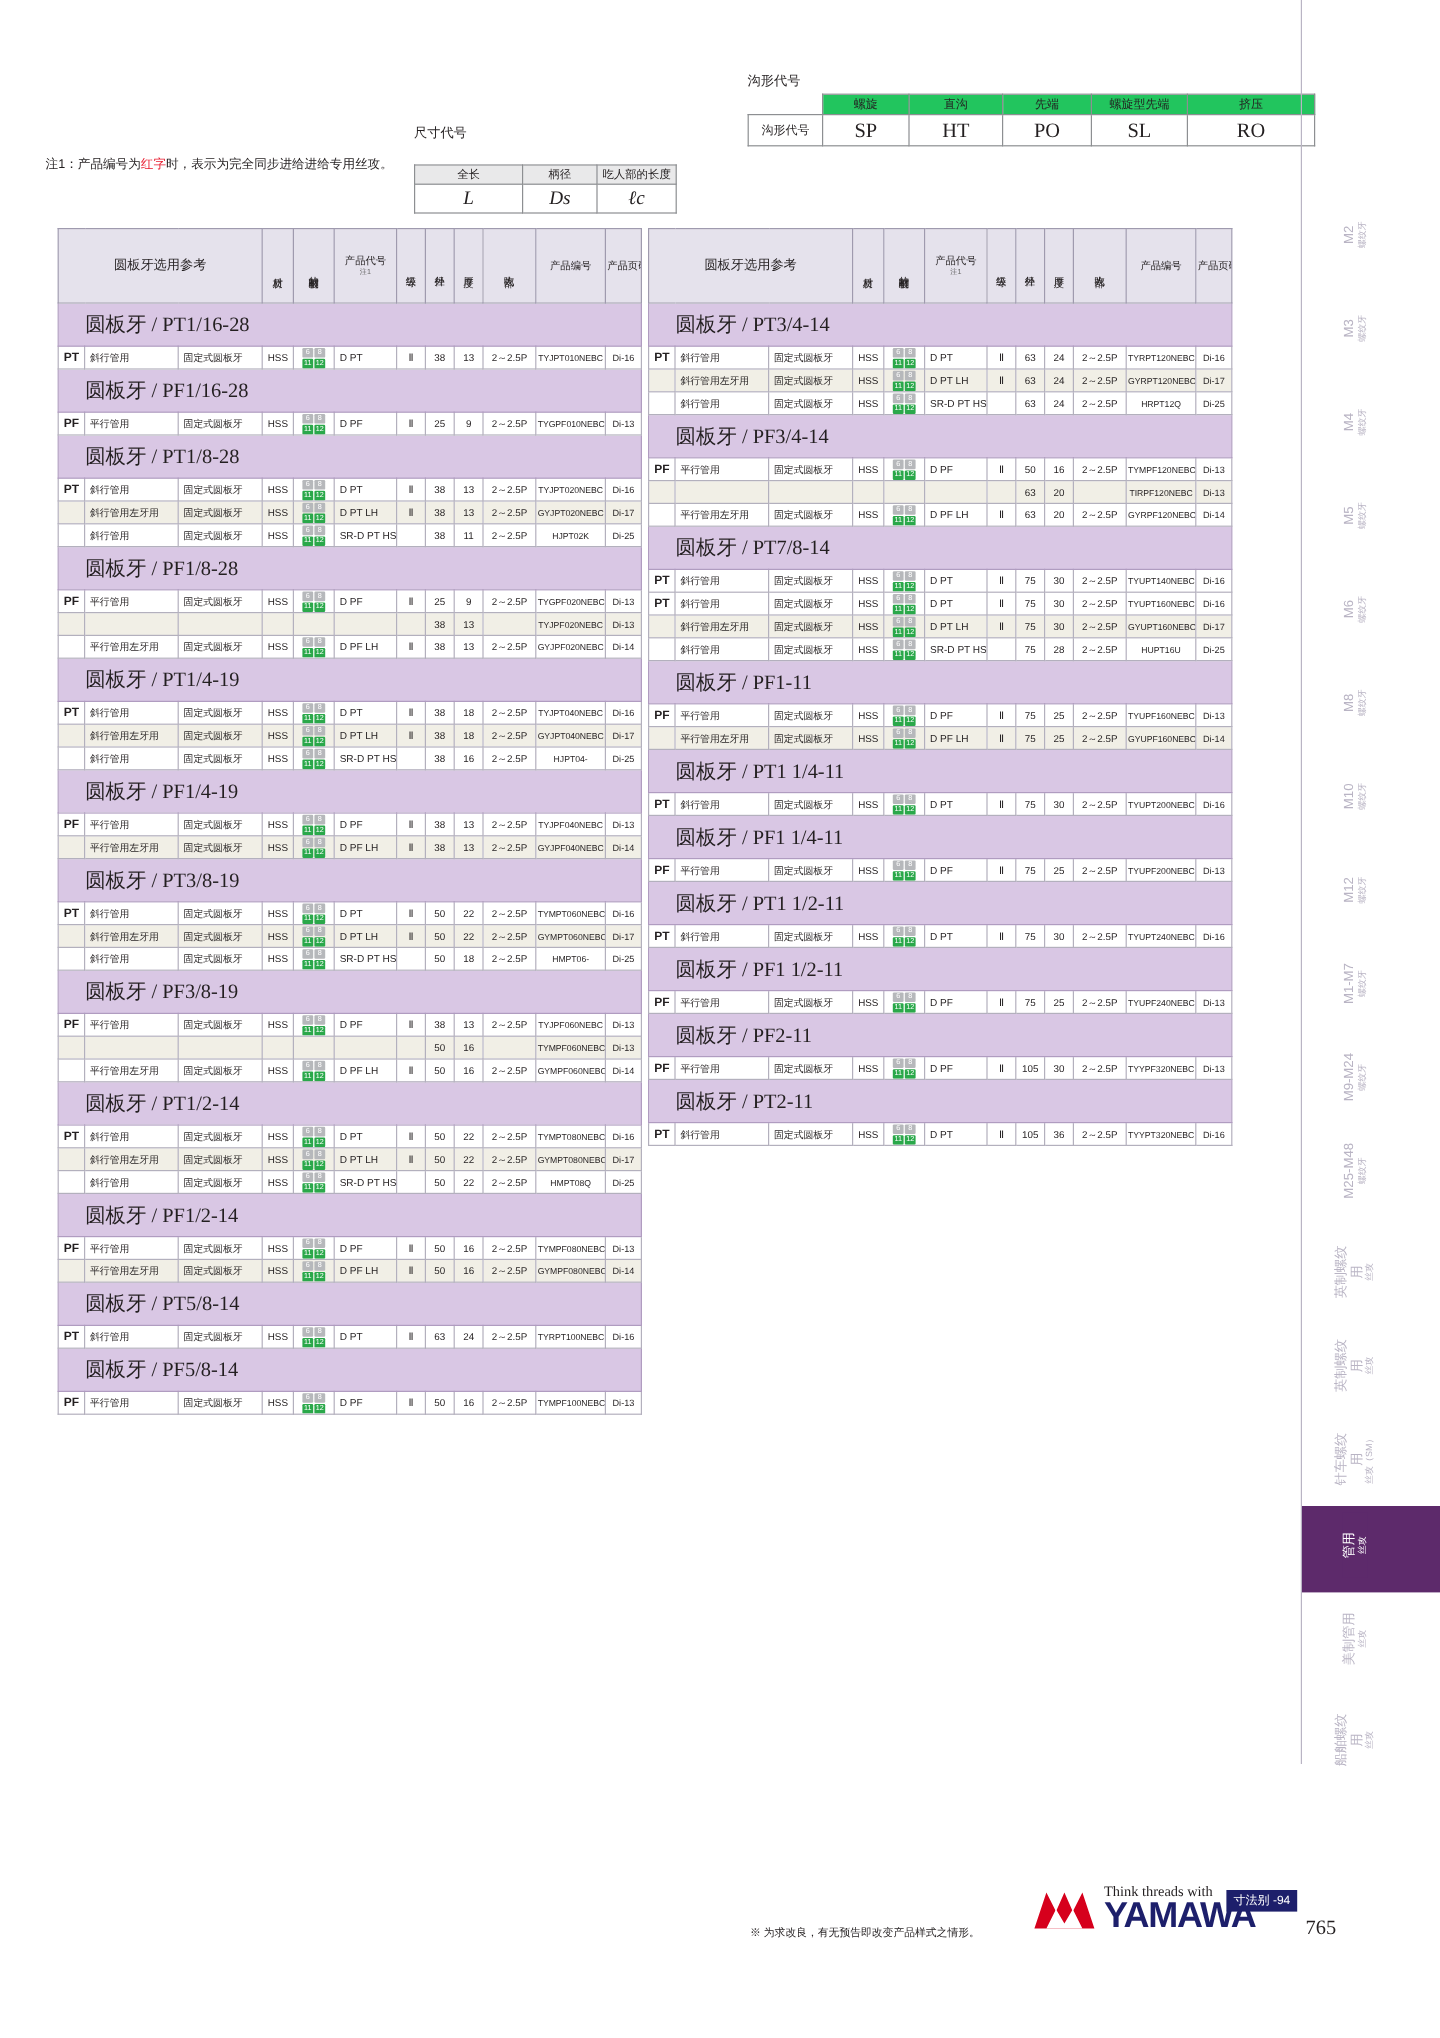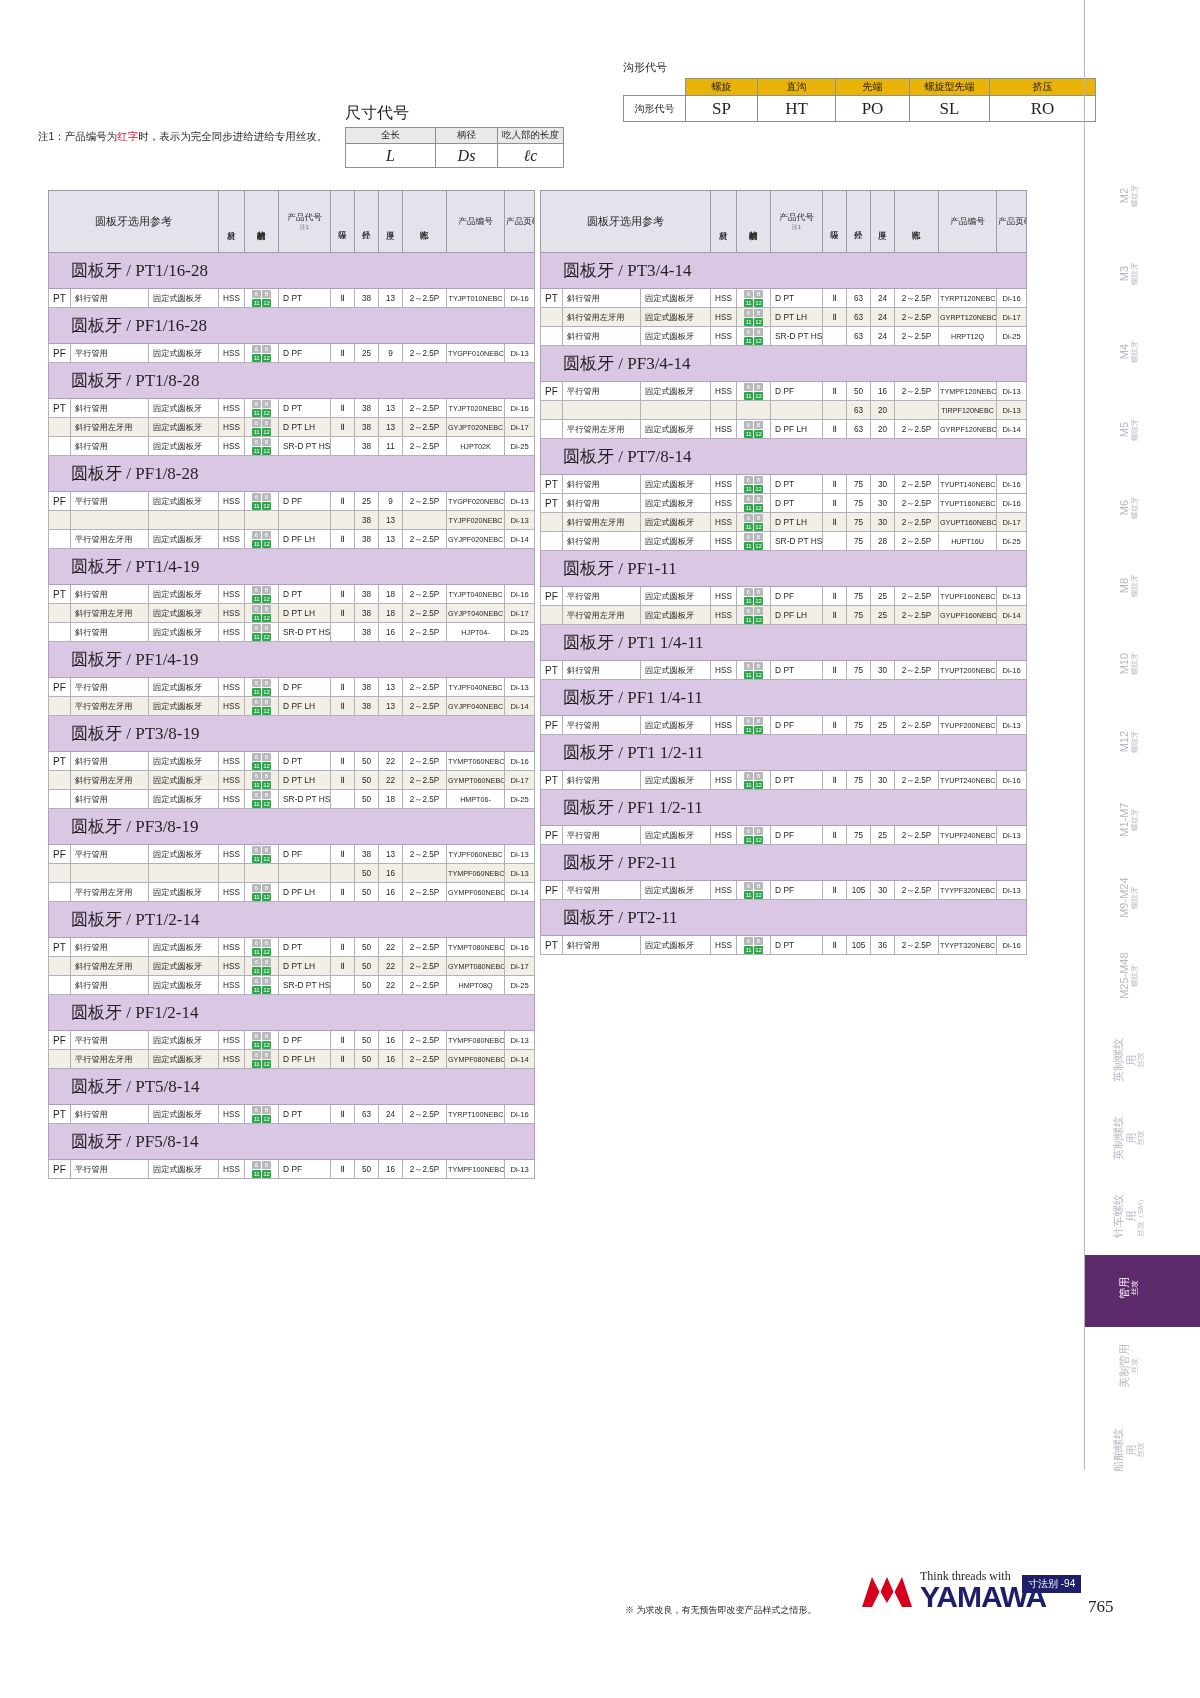--- a/index.html
+++ b/index.html
@@ -19,21 +19,21 @@
     position: absolute;
     left: 38px; top: 130px;
     font-size: 10.5px;
     color: #231f20;
     white-space: nowrap;
   }
   .note1 .red { color: #e8192c; }
 
   
   .dim-block { position: absolute; left: 345px; top: 103px; }
-  .dim-title { font-size: 16px; color: #231f20; margin-bottom: 3px; }
+  .dim-title { font-size: 11px; color: #231f20; margin-bottom: 19px; }
   .dim-table { border-collapse: collapse; }
   .dim-table td {
     border: 1px solid #8d8f92;
     text-align: center;
     font-size: 9.5px;
     color: #231f20;
     background: #e9e9ea;
     padding: 1px 0;
   }
   .dim-table td.c1 { width: 90px; }
@@ -52,21 +52,21 @@
   .groove-title { font-size: 11px; color: #231f20; margin-bottom: 3px; }
   .groove-table { border-collapse: collapse; }
   .groove-table td, .groove-table th {
     border: 1px solid #8d8f92;
     font-size: 10px;
     color: #231f20;
     font-weight: normal;
     text-align: center;
     padding: 1px 2px;
   }
-  .groove-table .hdr-cell { background: #eab308; height: 14px; }
+  .groove-table .hdr-cell { background: #22c55e; height: 14px; }
   .groove-table .lbl { background: #ffffff; width: 62px; font-size: 10px; }
   .groove-table .code-cell {
     background: #ffffff; height: 26px;
     font-size: 17px; font-family: "Liberation Serif", serif;
   }
   .groove-table .shape-cell { background: #ffffff; height: 38px; }
   .gw-sp { width: 72px; }
   .gw-ht { width: 78px; }
   .gw-po { width: 74px; }
   .gw-sl { width: 80px; }
@@ -131,21 +131,21 @@
     font-size: 17px;
     font-family: "Liberation Serif", serif;
     color: #231f20;
     border-color: #b09cc0;
   }
   tr.grp td b { font-weight: normal; }
 
   tr.data td { height: 19px; background: #ffffff; }
   tr.data.alt td { background: #f1efe6; }
   tr.data td.left { text-align: left; padding-left: 4px; }
-  tr.data td.tag { font-size: 10px; font-weight: normal; text-align: center; }
+  tr.data td.tag { font-size: 10px; font-weight: bold; text-align: center; }
   tr.data td.pcode { text-align: left; padding-left: 4px; font-size: 8.4px; }
   tr.data td.pnum { font-size: 7.2px; }
   tr.data td.ppage { font-size: 7.6px; }
   tr.data td.grade { font-family: "Liberation Serif", serif; font-size: 8.6px; }
 
   
   .chips { display: flex; flex-direction: column; align-items: center; gap: 1px; }
   .chiprow { display: flex; gap: 1px; }
   .chip {
     display: inline-block;

